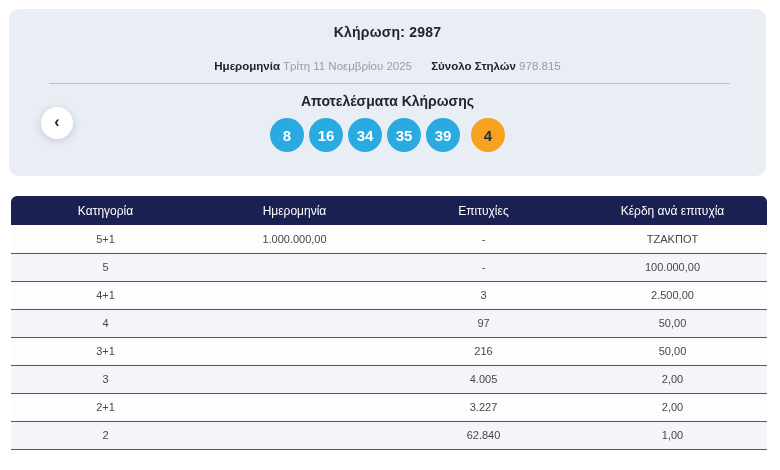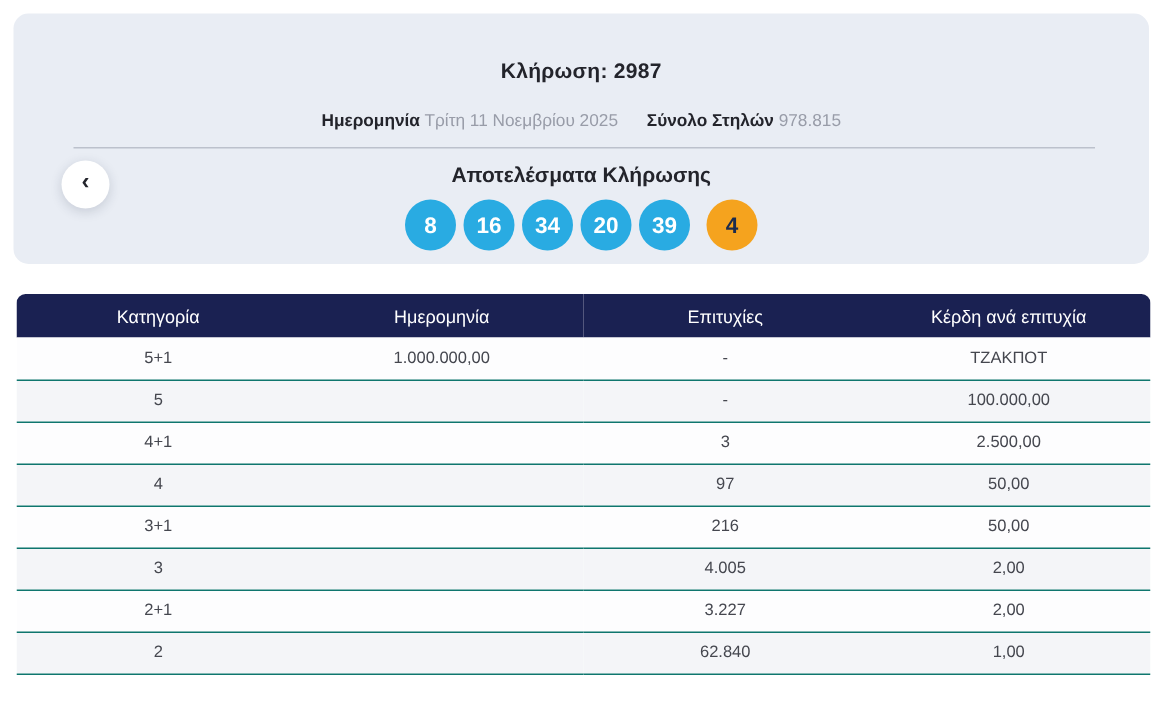--- a/index.html
+++ b/index.html
@@ -8,21 +8,21 @@
 
   
   .panel {
     position: relative;
     margin: 9px auto 0 9px;
     width: 757px; height: 167px;
     background: #e9edf4;
     border-radius: 10px;
   }
   .panel-title {
-    padding-top: 30px;
+    padding-top: 15px;
     text-align: center;
     font-size: 14px; font-weight: bold; color: #23242b;
     letter-spacing: .2px;
   }
   .panel-meta {
     margin-top: 20px;
     text-align: center;
     font-size: 11.5px; color: #989ca8;
   }
   .panel-meta b { color: #23242b; font-weight: bold; }
@@ -113,21 +113,21 @@
   </div>
 
   <div class="divider"></div>
 
   <div class="results-heading">Αποτελέσματα Κλήρωσης</div>
 
   <div class="balls" id="balls">
       <div class="ball">8</div>
       <div class="ball">16</div>
       <div class="ball">34</div>
-      <div class="ball">20</div>
+      <div class="ball">35</div>
       <div class="ball">39</div>
       <div class="ball bonus">4</div>
     </div>
 
 
   <button class="prev-button">
     <span class="chevron-left">‹</span>
   </button>
 </div>
 

